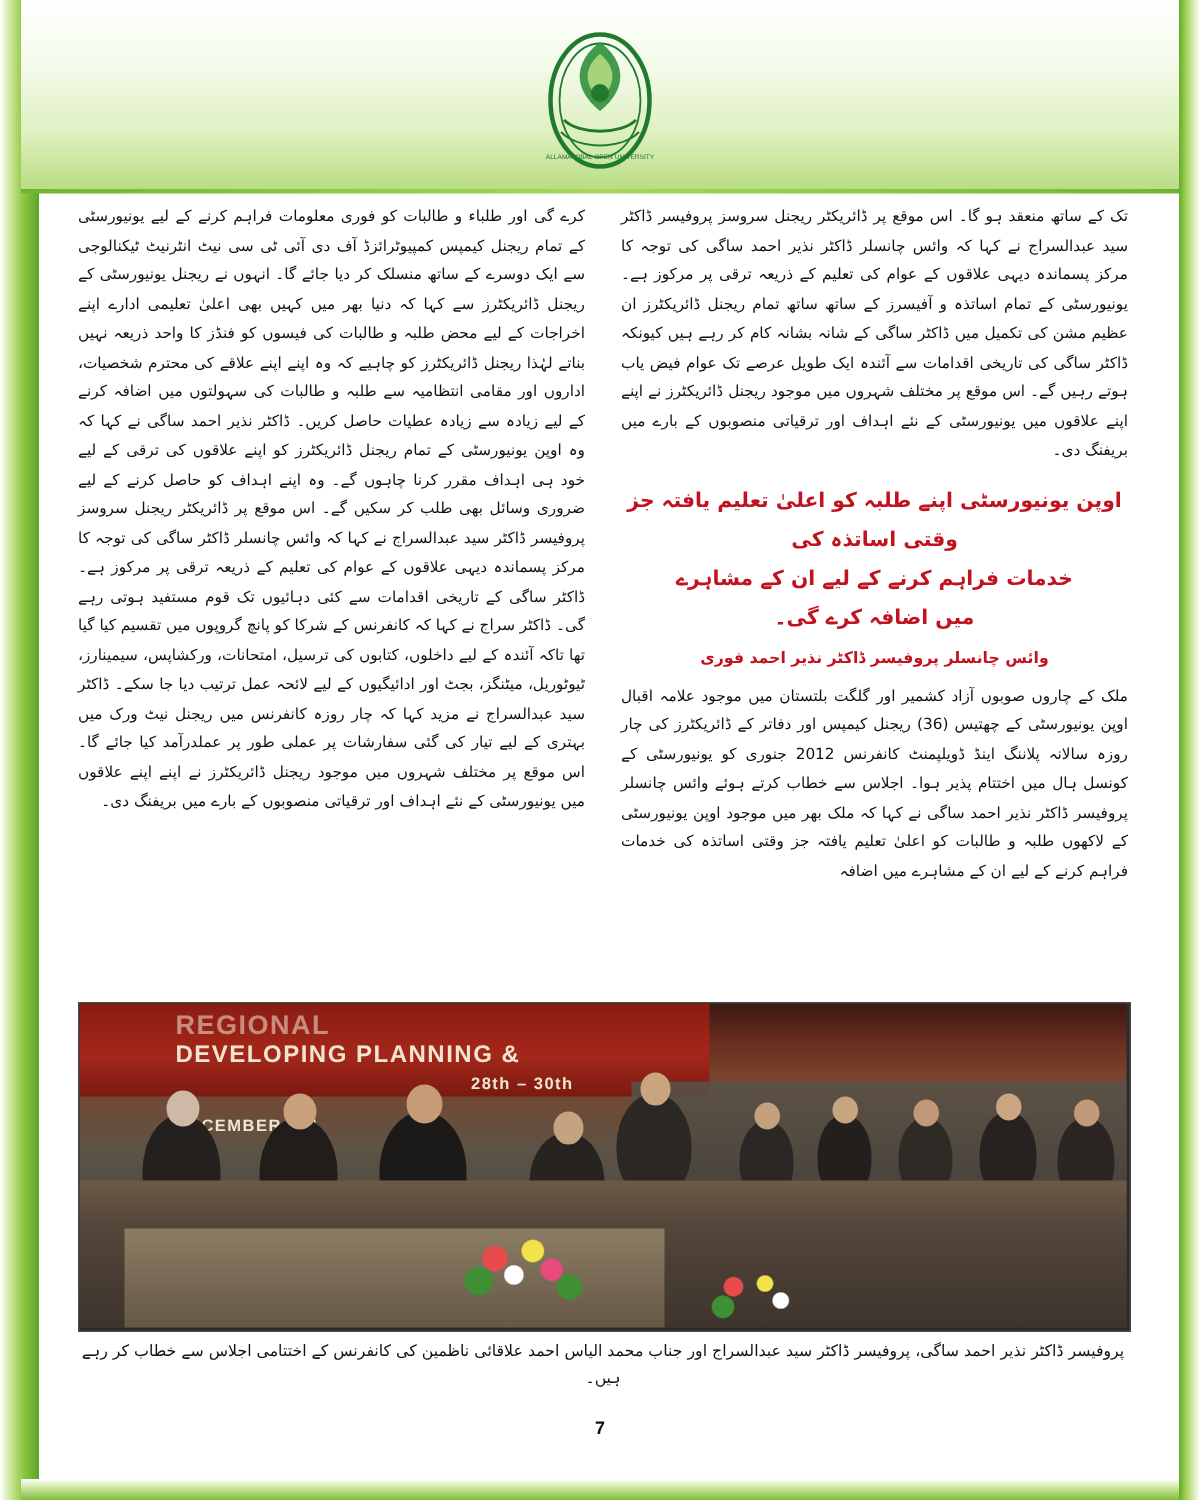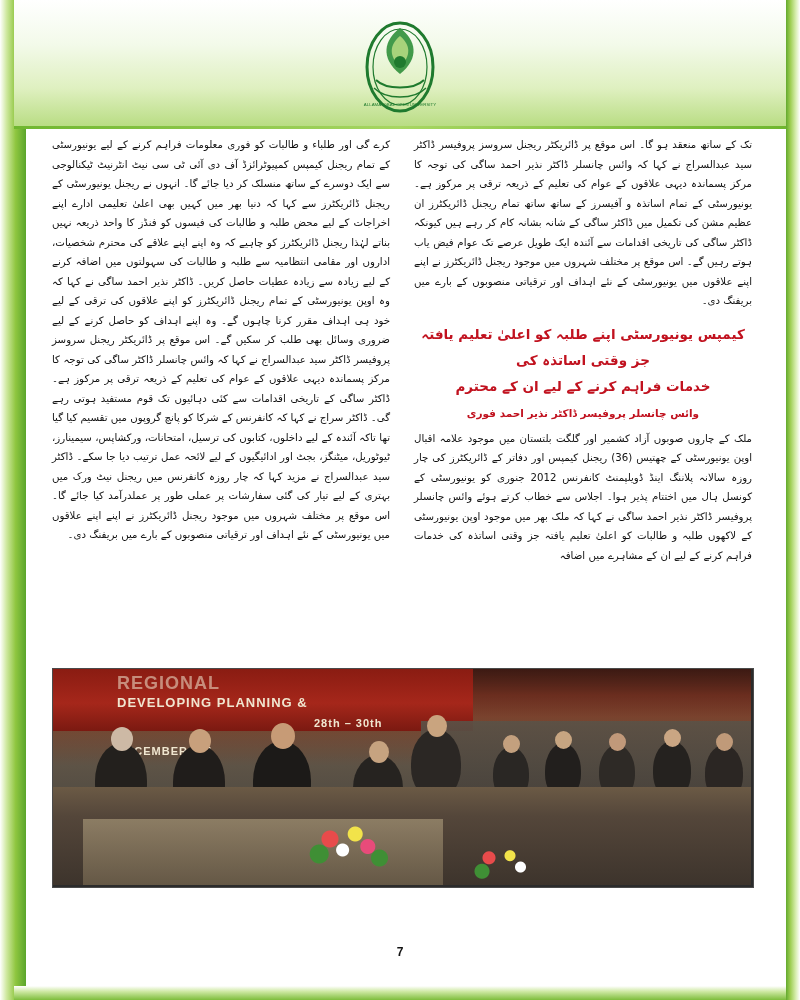--- a/index.html
+++ b/index.html
@@ -151,21 +151,21 @@
   }
   .banner-text {
     position: absolute;
     color: #f0e6d0;
     font-family: "Liberation Sans", sans-serif;
     font-weight: bold;
     letter-spacing: 1px;
     white-space: nowrap;
   }
   .banner-t1 { left: 64px; top: 4px; font-size: 18px; opacity: .55; text-align: center; }
-  .banner-t2 { left: 64px; top: 26px; font-size: 13px; }
+  .banner-t2 { left: 64px; top: 26px; font-size: 16px; }
   .banner-t3 { left: 64px; top: 48px; font-size: 11px; margin-top: 28px; }
   .banner-t4 { left: 261px; top: 48px; font-size: 11px; }
 
   
   .dais {
     position: absolute;
     left: 0; top: 118px;
     width: 698px; height: 98px;
     background: linear-gradient(to bottom, #6b5a45 0%, #54463a 30%, #3d342c 100%);
   }
@@ -263,22 +263,23 @@
     </div>
   </div>
   <div class="header-rule"></div>
 
   <div class="columns">
 
     <div class="col col-right">
       <p class="para">تک کے ساتھ منعقد ہو گا۔ اس موقع پر ڈائریکٹر ریجنل سروسز پروفیسر ڈاکٹر سید عبدالسراج نے کہا کہ وائس چانسلر ڈاکٹر نذیر احمد ساگی کی توجہ کا مرکز پسماندہ دیہی علاقوں کے عوام کی تعلیم کے ذریعہ ترقی پر مرکوز ہے۔ یونیورسٹی کے تمام اساتذہ و آفیسرز کے ساتھ ساتھ تمام ریجنل ڈائریکٹرز ان عظیم مشن کی تکمیل میں ڈاکٹر ساگی کے شانہ بشانہ کام کر رہے ہیں کیونکہ ڈاکٹر ساگی کی تاریخی اقدامات سے آئندہ ایک طویل عرصے تک عوام فیض یاب ہوتے رہیں گے۔ اس موقع پر مختلف شہروں میں موجود ریجنل ڈائریکٹرز نے اپنے اپنے علاقوں میں یونیورسٹی کے نئے اہداف اور ترقیاتی منصوبوں کے بارے میں بریفنگ دی۔</p>
 
       <div class="pullquote">
-        <span class="line">کیمپس یونیورسٹی اپنے طلبہ کو اعلیٰ تعلیم یافتہ جز وقتی اساتذہ کی</span>
-        <span class="line">خدمات فراہم کرنے کے لیے ان کے محترم</span>
+        <span class="line">اوپن یونیورسٹی اپنے طلبہ کو اعلیٰ تعلیم یافتہ جز وقتی اساتذہ کی</span>
+        <span class="line">خدمات فراہم کرنے کے لیے ان کے مشاہرے</span>
+        <span class="line">میں اضافہ کرے گی۔</span>
         <span class="attrib">وائس چانسلر پروفیسر ڈاکٹر نذیر احمد فوری</span>
       </div>
 
       <p class="para">ملک کے چاروں صوبوں آزاد کشمیر اور گلگت بلتستان میں موجود علامہ اقبال اوپن یونیورسٹی کے چھتیس (36) ریجنل کیمپس اور دفاتر کے ڈائریکٹرز کی چار روزہ سالانہ پلاننگ اینڈ ڈویلپمنٹ کانفرنس 2012 جنوری کو یونیورسٹی کے کونسل ہال میں اختتام پذیر ہوا۔ اجلاس سے خطاب کرتے ہوئے وائس چانسلر پروفیسر ڈاکٹر نذیر احمد ساگی نے کہا کہ ملک بھر میں موجود اوپن یونیورسٹی کے لاکھوں طلبہ و طالبات کو اعلیٰ تعلیم یافتہ جز وقتی اساتذہ کی خدمات فراہم کرنے کے لیے ان کے مشاہرے میں اضافہ</p>
     </div>
 
     <div class="col col-left">
       <p class="para">کرے گی اور طلباء و طالبات کو فوری معلومات فراہم کرنے کے لیے یونیورسٹی کے تمام ریجنل کیمپس کمپیوٹرائزڈ آف دی آئی ٹی سی نیٹ انٹرنیٹ ٹیکنالوجی سے ایک دوسرے کے ساتھ منسلک کر دیا جائے گا۔ انہوں نے ریجنل یونیورسٹی کے ریجنل ڈائریکٹرز سے کہا کہ دنیا بھر میں کہیں بھی اعلیٰ تعلیمی ادارے اپنے اخراجات کے لیے محض طلبہ و طالبات کی فیسوں کو فنڈز کا واحد ذریعہ نہیں بناتے لہٰذا ریجنل ڈائریکٹرز کو چاہیے کہ وہ اپنے اپنے علاقے کی محترم شخصیات، اداروں اور مقامی انتظامیہ سے طلبہ و طالبات کی سہولتوں میں اضافہ کرنے کے لیے زیادہ سے زیادہ عطیات حاصل کریں۔ ڈاکٹر نذیر احمد ساگی نے کہا کہ وہ اوپن یونیورسٹی کے تمام ریجنل ڈائریکٹرز کو اپنے علاقوں کی ترقی کے لیے خود ہی اہداف مقرر کرنا چاہوں گے۔ وہ اپنے اہداف کو حاصل کرنے کے لیے ضروری وسائل بھی طلب کر سکیں گے۔ اس موقع پر ڈائریکٹر ریجنل سروسز پروفیسر ڈاکٹر سید عبدالسراج نے کہا کہ وائس چانسلر ڈاکٹر ساگی کی توجہ کا مرکز پسماندہ دیہی علاقوں کے عوام کی تعلیم کے ذریعہ ترقی پر مرکوز ہے۔ ڈاکٹر ساگی کے تاریخی اقدامات سے کئی دہائیوں تک قوم مستفید ہوتی رہے گی۔ ڈاکٹر سراج نے کہا کہ کانفرنس کے شرکا کو پانچ گروپوں میں تقسیم کیا گیا تھا تاکہ آئندہ کے لیے داخلوں، کتابوں کی ترسیل، امتحانات، ورکشاپس، سیمینارز، ٹیوٹوریل، میٹنگز، بجٹ اور ادائیگیوں کے لیے لائحہ عمل ترتیب دیا جا سکے۔ ڈاکٹر سید عبدالسراج نے مزید کہا کہ چار روزہ کانفرنس میں ریجنل نیٹ ورک میں بہتری کے لیے تیار کی گئی سفارشات پر عملی طور پر عملدرآمد کیا جائے گا۔ اس موقع پر مختلف شہروں میں موجود ریجنل ڈائریکٹرز نے اپنے اپنے علاقوں میں یونیورسٹی کے نئے اہداف اور ترقیاتی منصوبوں کے بارے میں بریفنگ دی۔</p>
     </div>
 
@@ -330,17 +331,18 @@
       <div class="person" style="left:630px; top:136px; width:44px; height:66px; background:#2c2724;"></div>
       <div class="head" style="left:644px; top:122px; width:18px; height:20px; background:#c9a683;"></div>
 
       <div class="dais"></div>
       <div class="table-front"></div>
       <div class="flowers"></div>
       <div class="flowers2"></div>
     </div>
   </div>
 
+  <div class="caption">پروفیسر ڈاکٹر نذیر احمد ساگی، پروفیسر ڈاکٹر سید عبدالسراج اور جناب محمد الیاس احمد علاقائی ناظمین کی کانفرنس کے اختتامی اجلاس سے خطاب کر رہے ہیں۔</div>
 
   <div class="footer-band"></div>
   <div class="page-number">7</div>
 
 </div>
 
 </body></html>

